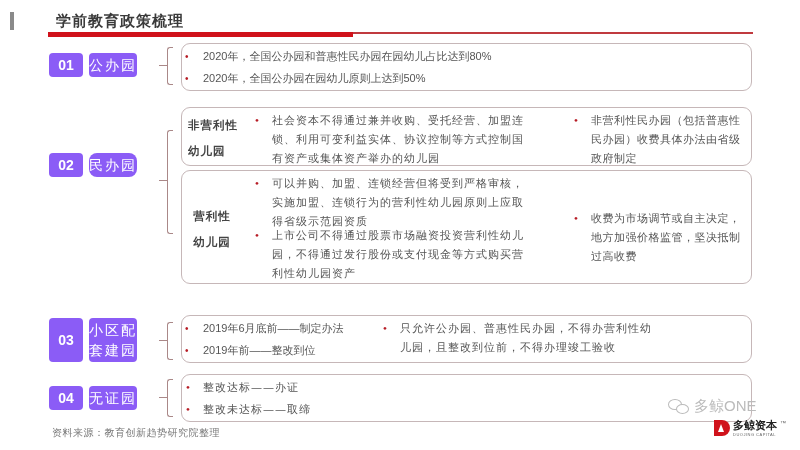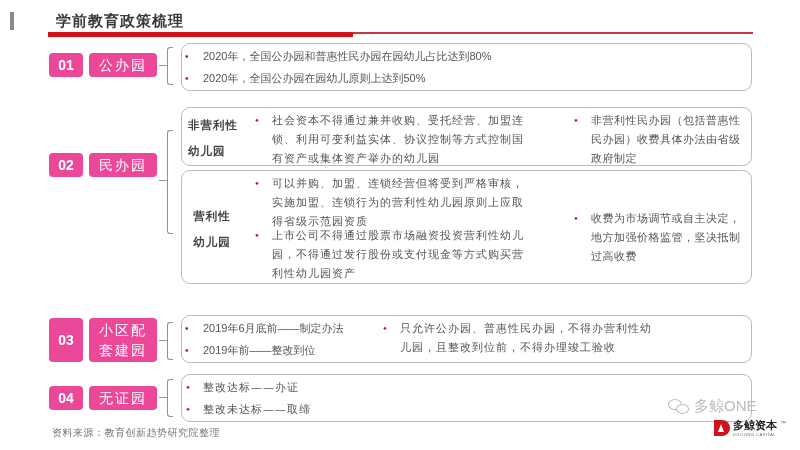--- a/index.html
+++ b/index.html
@@ -5,25 +5,25 @@
   * { box-sizing: border-box; margin: 0; padding: 0; }
   html, body { width: 800px; height: 450px; overflow: hidden; background: #ffffff; }
   body { position: relative; font-family: "DejaVu Serif", "Liberation Serif", serif; color: #555; }
 
   .side-mark { position: absolute; left: 10px; top: 12px; width: 4px; height: 18px; background: #8a8a8a; }
   .page-title { position: absolute; left: 56px; top: 12px; font-size: 15px; font-weight: bold; color: #3a3a3a; letter-spacing: 1px; }
   .title-rule { position: absolute; left: 48px; top: 32px; width: 305px; height: 5px; background: #d0121b; }
   .title-rule-thin { position: absolute; left: 353px; top: 32px; width: 400px; height: 1.5px; background: #c03a3f; }
 
   .num-badge, .cat-badge {
-    position: absolute; background: #ec4899; color: #fff; border-radius: 4px;
+    position: absolute; background: #8b5cf6; color: #fff; border-radius: 4px;
     display: flex; align-items: center; justify-content: center; text-align: center;
   }
   .num-badge { width: 34px; height: 24px; font-family: "Liberation Sans", sans-serif; font-size: 14px; font-weight: bold; }
-  .cat-badge { width: 68px; height: 24px; font-size: 14px; letter-spacing: 2px; line-height: 1.45; }
+  .cat-badge { width: 48px; height: 24px; font-size: 14px; letter-spacing: 2px; line-height: 1.45; }
   .cat-badge.tall { height: 44px; }
 
   .connector { position: absolute; }
   .connector .stem { position: absolute; left: 0; height: 1px; width: 8px; background: #a88; }
   .connector .bracket { position: absolute; left: 8px; width: 6px; border: 1px solid #a88; border-right: none; border-radius: 3px 0 0 3px; }
 
   .box { position: absolute; border: 1px solid #c6b7b8; border-radius: 9px; background: #fff; }
 
   .bullet { position: absolute; font-size: 11px; color: #555; line-height: 19px; }
   .bullet::before { content: "•"; color: #b71c25; position: absolute; left: -18px; top: 0; font-size: 10px; }
@@ -58,21 +58,21 @@
 <div class="connector" style="left:159px;top:45px;">
   <div class="stem" style="top:20px;"></div>
   <div class="bracket" style="top:2px;height:38px;"></div>
 </div>
 <div class="box" style="left:181px;top:43px;width:571px;height:48px;">
   <div class="bullet sans" style="left:21px;top:3px;">2020年，全国公办园和普惠性民办园在园幼儿占比达到80%</div>
   <div class="bullet sans" style="left:21px;top:25px;">2020年，全国公办园在园幼儿原则上达到50%</div>
 </div>
 
 <div class="num-badge" style="left:49px;top:153px;">02</div>
-<div class="cat-badge" style="left:89px;top:153px;">民办园</div>
+<div class="cat-badge" style="left:89px;top:153px;border-radius:8px;">民办园</div>
 <div class="connector" style="left:159px;top:130px;">
   <div class="stem" style="top:50px;"></div>
   <div class="bracket" style="top:0px;height:104px;"></div>
 </div>
 
 <div class="box" style="left:181px;top:107px;width:571px;height:59px;">
   <div class="sub-label" style="left:6px;top:4px;text-align:left;width:58px;">
     <div>非营利性</div>
     <div>幼儿园</div>
   </div>

